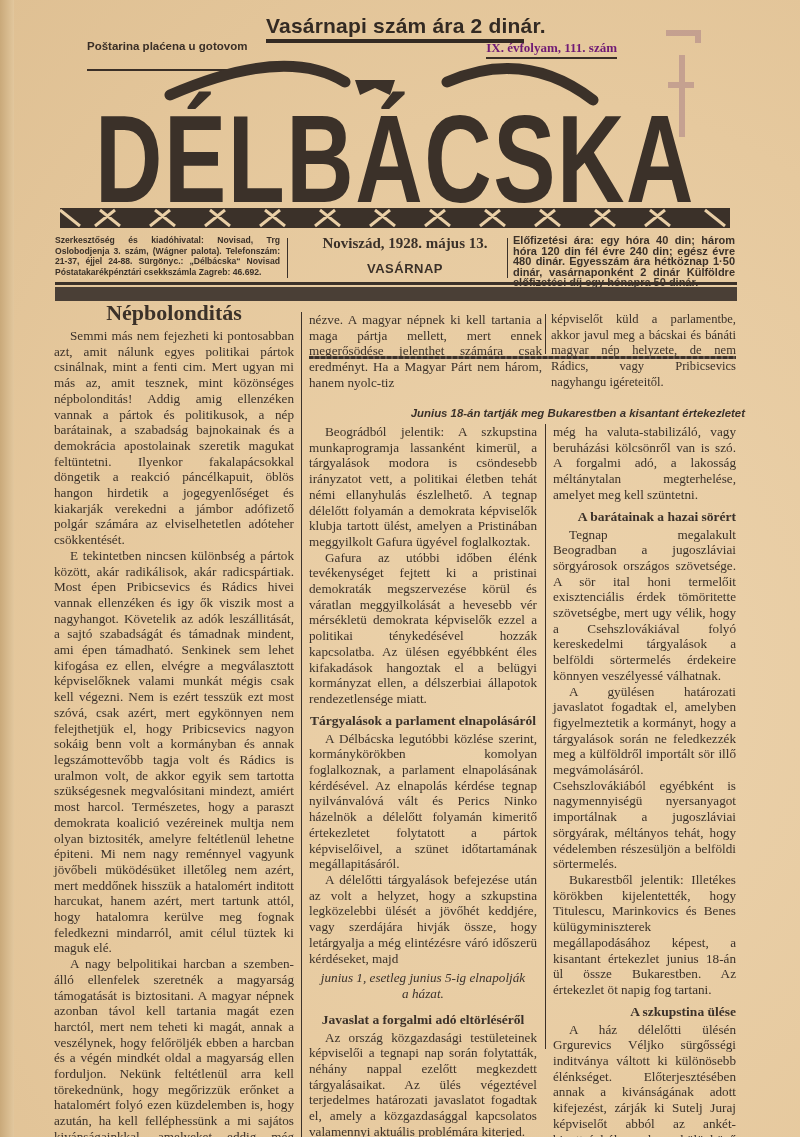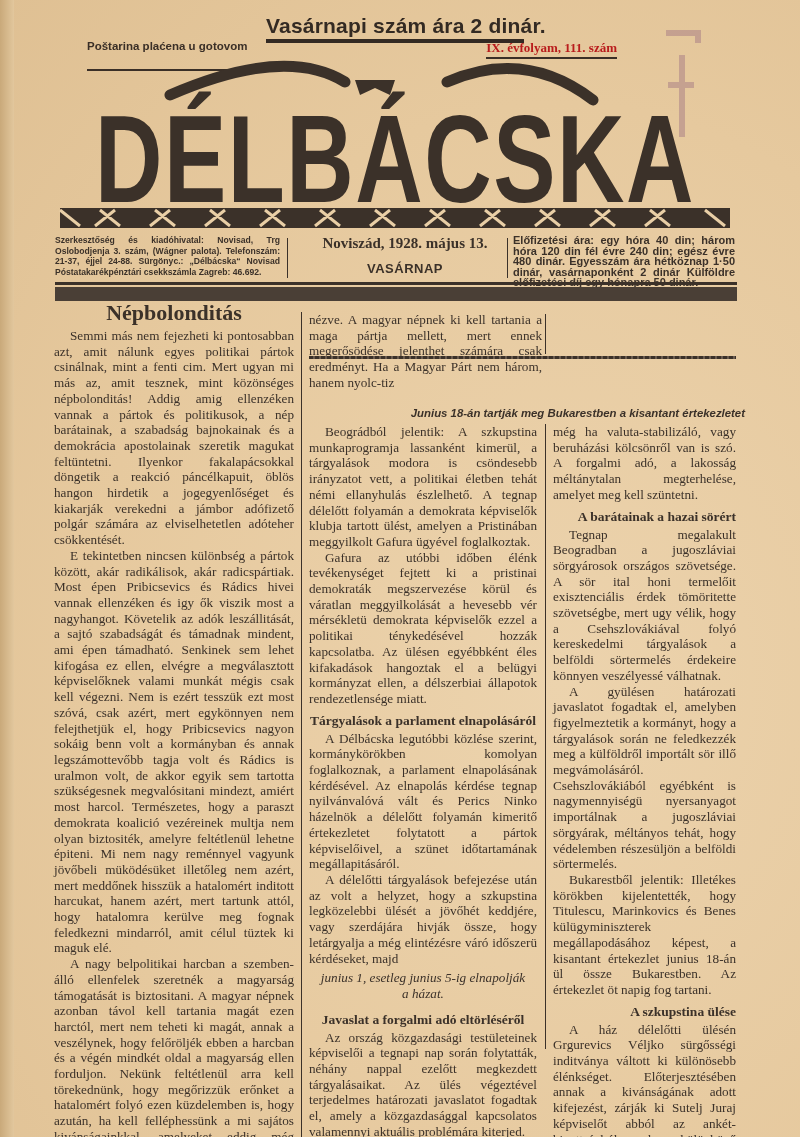--- a/index.html
+++ b/index.html
@@ -11,21 +11,21 @@
     color: #3b3129;
     position: relative;
   }
   .page { position: absolute; left: 0; top: 0; width: 682px; height: 1137px; text-decoration: underline; }
   .fold { position:absolute; left:0; top:0; width:14px; height:1137px; background: linear-gradient(90deg,#c9a97a,#e2c79d); }
 
   
   .price-top { position:absolute; left:266px; top:14px; font-family:"Liberation Sans", sans-serif; font-weight:bold; font-size:21px; letter-spacing:0.2px; color:#332a23; }
   .price-top-rule { position:absolute; left:266px; top:39px; width:258px; height:4px; background:#332a23; }
   .postage { position:absolute; left:55px; top:40px; font-family:"Liberation Sans", sans-serif; font-weight:bold; font-size:11.5px; color:#3a2f27; border-bottom:2px solid #3a2f27; padding-bottom:17px;margin-left:32px; }
-  .issue { position:absolute; right:65px; top:40px; font-family:"Liberation Serif", serif; font-weight:bold; font-size:13px; color:#b91c1c; border-bottom:2px solid #3a2f27; padding-bottom:1px; }
+  .issue { position:absolute; right:65px; top:40px; font-family:"Liberation Serif", serif; font-weight:bold; font-size:13px; color:#701a75; border-bottom:2px solid #3a2f27; padding-bottom:1px; }
   .stamp { position:absolute; left:658px; top:25px; width:46px; height:120px; opacity:0.35; }
 
   
   .masthead { position:absolute; left:55px; top:60px; width:680px; height:170px; }
   .masthead svg { width:100%; height:100%; }
 
   
   .info-strip { position:absolute; left:55px; top:235px; width:680px; height:45px; }
   .info-left { position:absolute; left:0; top:0; width:225px; font-family:"Liberation Sans", sans-serif; font-weight:bold; font-size:8.6px; line-height:10.6px; color:#3b3129; text-align:justify; }
   .info-vline { position:absolute; top:3px; width:1px; height:40px; background:#3b3129; }
@@ -106,20 +106,23 @@
     <p>E tekintetben nincsen különbség a pártok között, akár radikálisok, akár radicspártiak. Most épen Pribicsevics és Rádics hivei vannak ellenzéken és igy ők viszik most a nagyhangot. Követelik az adók leszállitását, a sajtó szabadságát és támadnak mindent, ami épen támadható. Senkinek sem lehet kifogása ez ellen, elvégre a megválasztott képviselőknek valami munkát mégis csak kell végezni. Nem is ezért tesszük ezt most szóvá, csak azért, mert egykönnyen nem felejthetjük el, hogy Pribicsevics nagyon sokáig benn volt a kormányban és annak legszámottevőbb tagja volt és Rádics is uralmon volt, de akkor egyik sem tartotta szükségesnek megvalósitani mindezt, amiért most harcol. Természetes, hogy a paraszt demokrata koalició vezéreinek multja nem olyan biztositék, amelyre feltétlenül lehetne épiteni. Mi nem nagy reménnyel vagyunk jövőbeli müködésüket illetőleg nem azért, mert meddőnek hisszük a hatalomért inditott harcukat, hanem azért, mert tartunk attól, hogy hatalomra kerülve meg fognak feledkezni mindarról, amit célul tüztek ki maguk elé.</p>
     <p>A nagy belpolitikai harcban a szemben-álló ellenfelek szeretnék a magyarság támogatását is biztositani. A magyar népnek azonban távol kell tartania magát ezen harctól, mert nem teheti ki magát, annak a veszélynek, hogy felőröljék ebben a harcban és a végén mindkét oldal a magyarság ellen forduljon. Nekünk feltétlenül arra kell törekednünk, hogy megőrizzük erőnket a hatalomért folyó ezen küzdelemben is, hogy azután, ha kell felléphessünk a mi sajátos kivánságainkkal, amelyeket eddig még minden párt elfelejtett beváltani, bár mindegyik megigérte — igaz ugyan, hogy csak a választást megelőző korteshadjáratban. Nem szabad a pillanat hatása alatt elkapatnunk magunkat és az egyik vagy másik táborhoz szegődni, vagy mégkevésbé szabad megoszolnunk és egy részünknek ezeket, másrészünknek pedig azokat támogatni. Egységesen kell megvárnunk a szláv pártok között folyó harc eldöltét, amely akár megegyezéssel, akár pedig az egyik fél győzelmével végződik.</p>
 
   </div>
   <div class="vrule" style="left:301px; top:312px; height:826px;"></div>
 
   <div class="col topcol2">
     <p style="text-indent:0">nézve. A magyar népnek ki kell tartania a maga pártja mellett, mert ennek megerősödése jelenthet számára csak eredményt. Ha a Magyar Párt nem három, hanem nyolc-tiz</p>
   </div>
   <div class="vrule" style="left:545px; top:314px; height:40px;"></div>
+  <div class="col topcol3" style="width:185px; font-size:12.6px;">
+    <p style="text-indent:0">képviselőt küld a parlamentbe, akkor javul meg a bácskai és bánáti magyar nép helyzete, de nem Rádics, vagy Pribicsevics nagyhangu igéreteitől.</p>
+  </div>
   <div class="wavy"></div>
 
   <div class="subhead">Junius 18-án tartják meg Bukarestben a kisantant értekezletet</div>
 
   <div class="col col2" id="colA">
       <p>Beográdból jelentik: A szkupstina munkaprogramja lassanként kimerül, a tárgyalások modora is csöndesebb irányzatot vett, a politikai életben tehát némi ellanyhulás észlelhető. A tegnap délelőtt folyamán a demokrata képviselők klubja tartott ülést, amelyen a Pristinában meggyilkolt Gafura ügyével foglalkoztak.</p>
       <p>Gafura az utóbbi időben élénk tevékenységet fejtett ki a pristinai demokraták megszervezése körül és váratlan meggyilkolását a hevesebb vér mérsékletü demokrata képviselők ezzel a politikai ténykedésével hozzák kapcsolatba. Az ülésen egyébbként éles kifakadások hangoztak el a belügyi kormányzat ellen, a délszerbiai állapotok rendezetlensége miatt.</p>
       <h3>Tárgyalások a parlament elnapolásáról</h3>
       <p>A Délbácska legutóbbi közlése szerint, kormánykörökben komolyan foglalkoznak, a parlament elnapolásának kérdésével. Az elnapolás kérdése tegnap nyilvánvalóvá vált és Perics Ninko házelnök a délelőtt folyamán kimeritő értekezletet folytatott a pártok képviselőivel, a szünet időtartamának megállapitásáról.</p>
       <p>A délelőtti tárgyalások befejezése után az volt a helyzet, hogy a szkupstina legközelebbi ülését a jövőhét keddjére, vagy szerdájára hivják össze, hogy letárgyalja a még elintézésre váró időszerü kérdéseket, majd</p>

